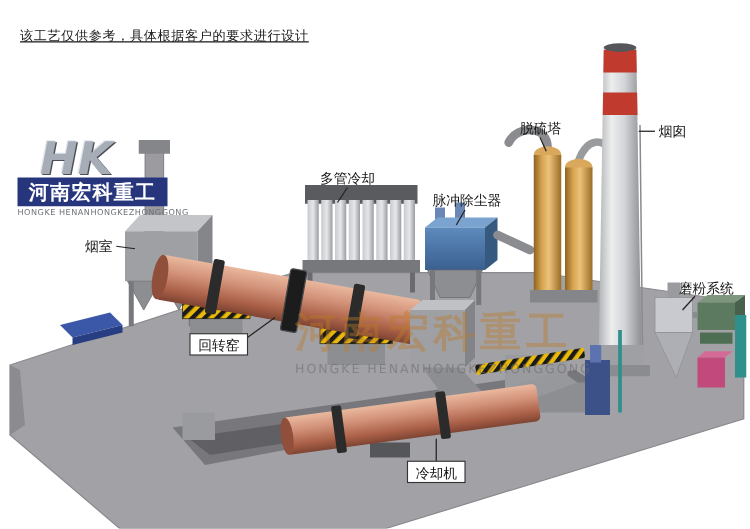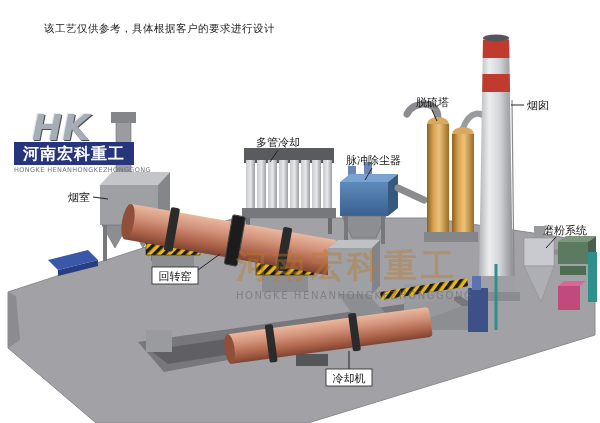--- a/index.html
+++ b/index.html
@@ -1,19 +1,19 @@
 <!DOCTYPE html>
 <html><head>
 <meta charset="utf-8">
 <style>
   html,body{margin:0;padding:0;background:#fff;}
   .stage{position:relative;width:600px;height:423px;background:#ffffff;overflow:hidden;
          font-family:"DejaVu Sans",sans-serif;}
   .stage svg{position:absolute;left:0;top:0;font-family:"DejaVu Sans",sans-serif;}
-  .disclaimer{position:absolute;left:44px;top:22px;font-size:10.5px;color:#1a1a1a;letter-spacing:.5px;white-space:nowrap;}
+  .disclaimer{position:absolute;left:16px;top:22px;font-size:10.5px;color:#1a1a1a;letter-spacing:.5px;white-space:nowrap;text-decoration:underline;}
   .logo{position:absolute;left:14px;top:110px;width:120px;text-align:center;}
   .logo-hk{font-style:italic;font-weight:bold;font-size:36px;line-height:36px;color:#a7adb6;
            text-shadow:1px 1px 0 #4a4f57,-1px -1px 0 #e4e8ee;margin-bottom:-4px;text-align:left;padding-left:18px;}
   .logo-bar{background:#27367c;color:#ffffff;font-weight:bold;font-size:16px;line-height:23px;letter-spacing:1px;white-space:nowrap;}
   .logo-sub{font-size:6.5px;color:#6f737a;letter-spacing:.4px;margin-top:1px;white-space:nowrap;}
   .watermark{position:absolute;left:236px;top:244px;pointer-events:none;white-space:nowrap;}
   .wm-cn{font-size:33px;font-weight:bold;letter-spacing:4px;color:rgba(187,122,44,.42);}
   .wm-en{font-size:10px;letter-spacing:1.6px;color:rgba(110,110,110,.6);margin-top:1px;}
   .lbl{font-size:11px;fill:#141414;}
   .leader{stroke:#222;stroke-width:1;}

